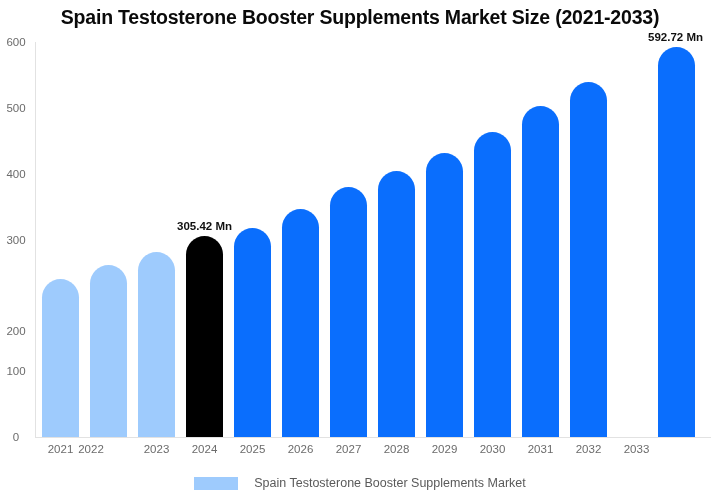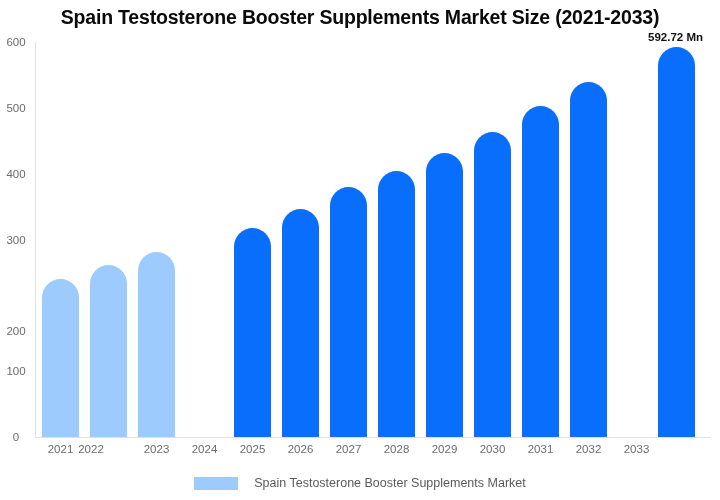--- a/index.html
+++ b/index.html
@@ -181,20 +181,24 @@
 
   <div id="plot-area">
       <div class="bar-slot" style="left: 7px; height: 395px;">
         <div class="bar light" style="height: 158px; background: rgb(158, 203, 253);"></div>
       </div>
       <div class="bar-slot" style="left: 55px; height: 395px;">
         <div class="bar light" style="height: 171.825px; background: rgb(158, 203, 253);"></div>
       </div>
       <div class="bar-slot" style="left: 103px; height: 395px;">
         <div class="bar light" style="height: 184.992px; background: rgb(158, 203, 253);"></div>
+      </div>
+      <div class="bar-slot" style="left: 151px; height: 395px;">
+        <div class="bar dark" style="height: 201.068px; background: rgb(0, 0, 0);"></div>
+        <div class="bar-label" style="bottom: 205.068px;">305.42 Mn</div>
       </div>
       <div class="bar-slot" style="left: 199px; height: 395px;">
         <div class="bar bright" style="height: 208.692px; background: rgb(10, 110, 253);"></div>
       </div>
       <div class="bar-slot" style="left: 247px; height: 395px;">
         <div class="bar bright" style="height: 227.783px; background: rgb(10, 110, 253);"></div>
       </div>
       <div class="bar-slot" style="left: 295px; height: 395px;">
         <div class="bar bright" style="height: 250.167px; background: rgb(10, 110, 253);"></div>
       </div>

